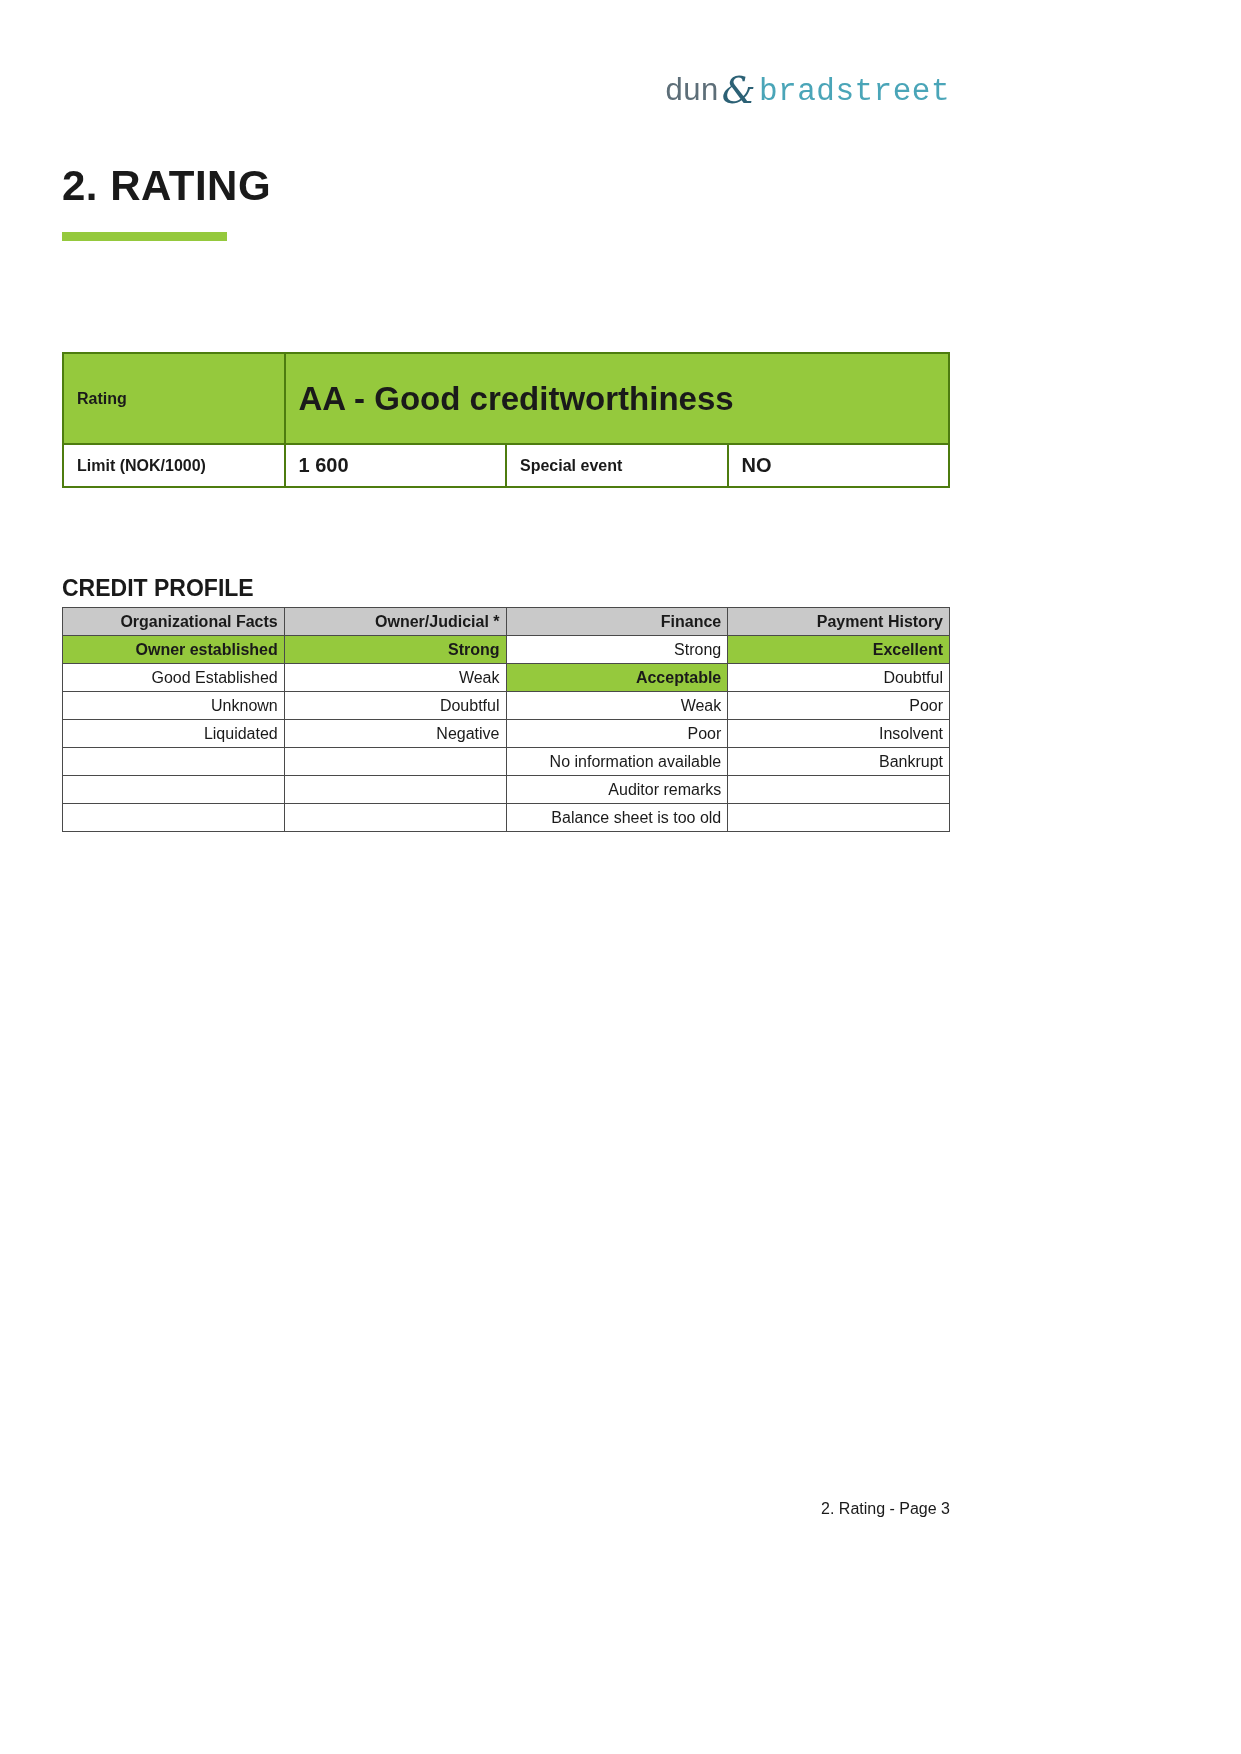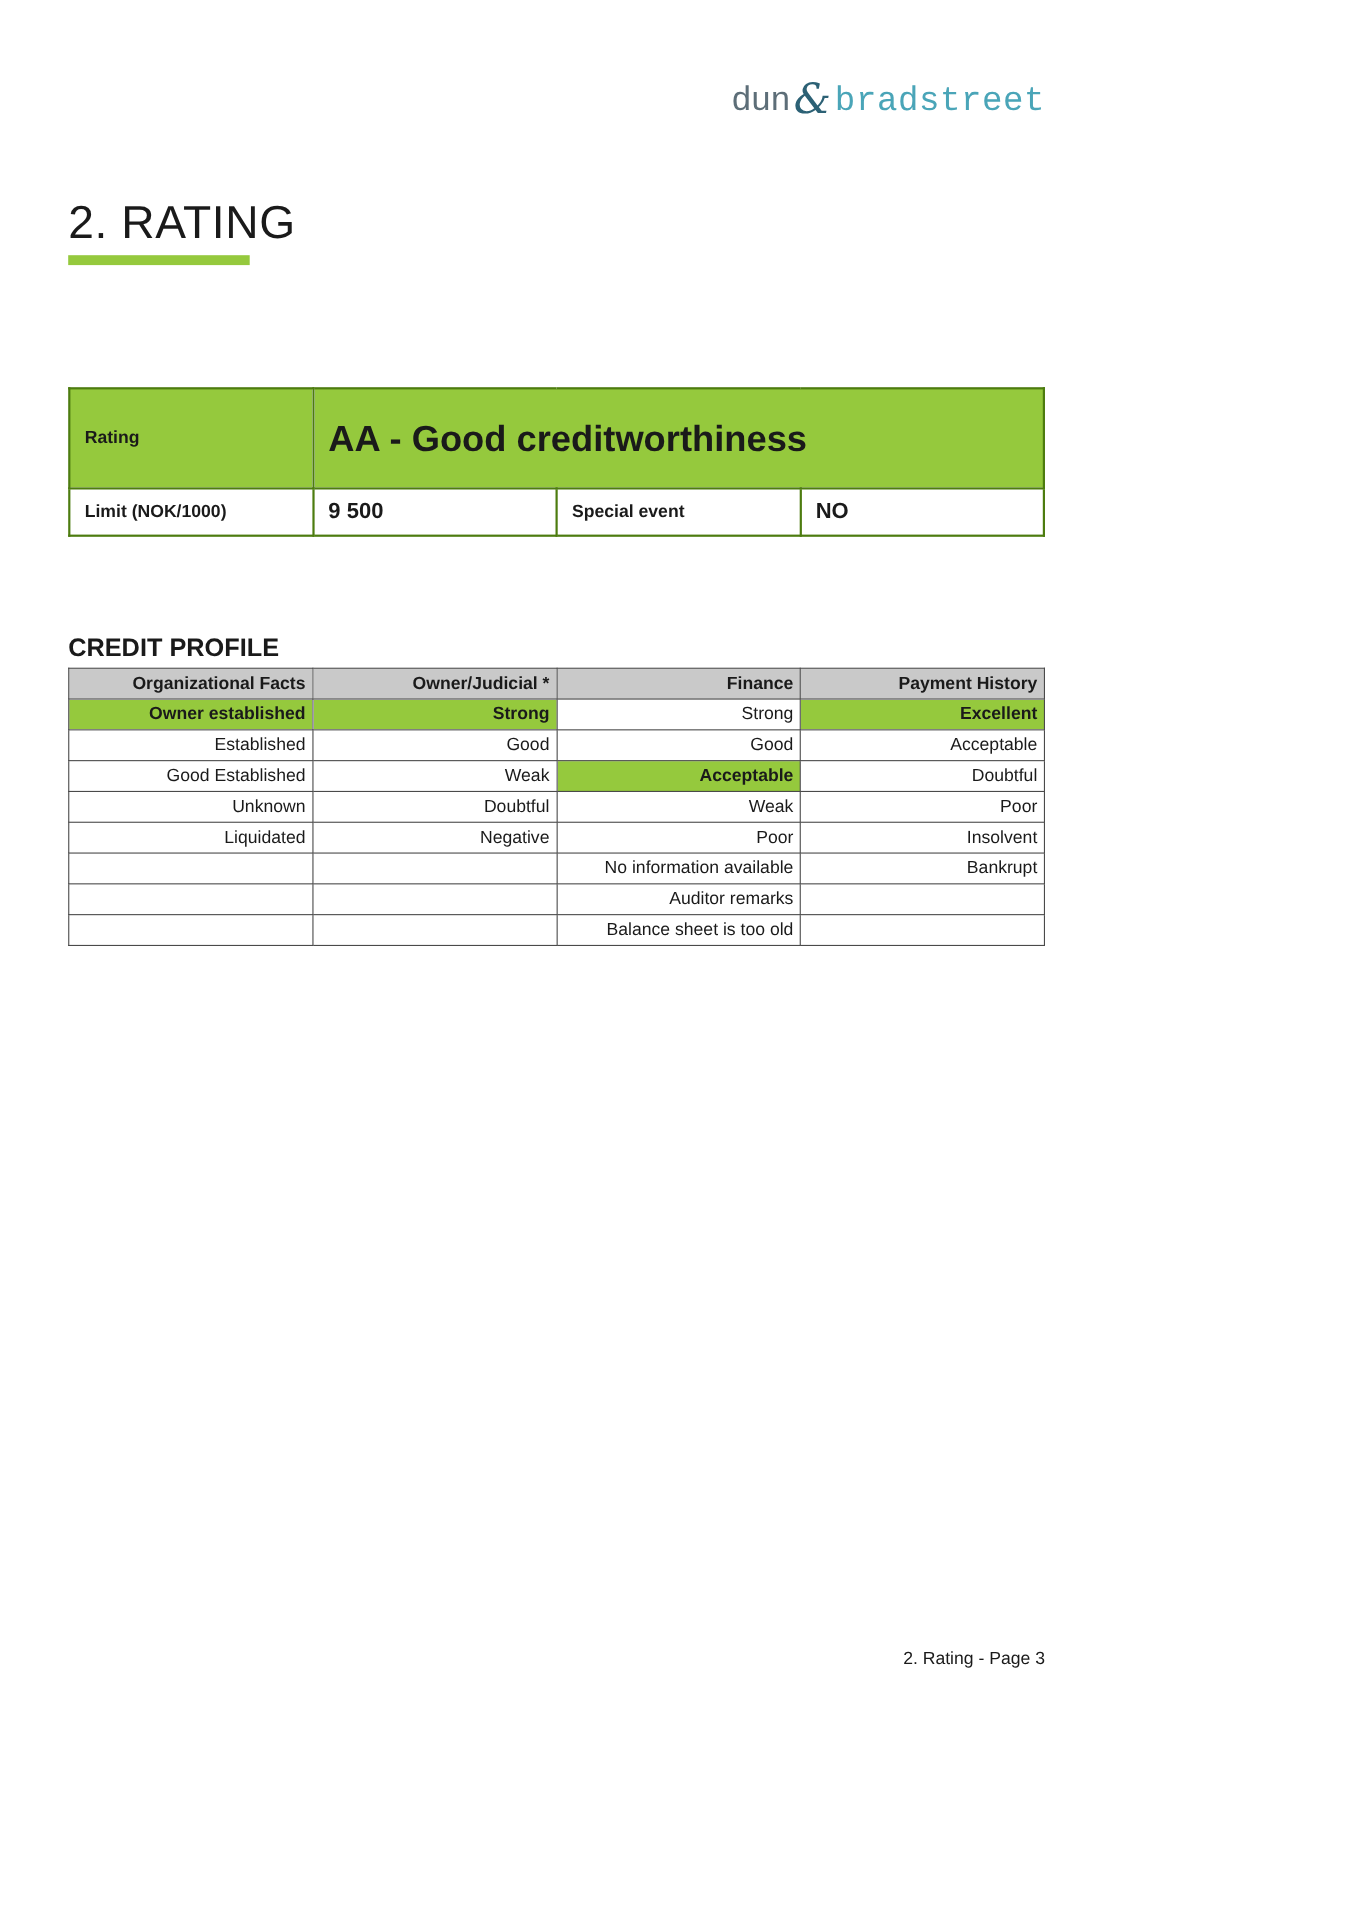--- a/index.html
+++ b/index.html
@@ -38,24 +38,24 @@
     font-style: italic;
     font-size: 38px;
     margin: 0 3px;
     vertical-align: -3px;
   }
   .logo .bradstreet { color: var(--logo-bradstreet); font-family: Liberation Mono, monospace; }
 
   
   .title {
     position: absolute;
-    top: 178px;
+    top: 162px;
     left: 0;
     font-size: 42px;
-    font-weight: normal;
+    font-weight: bold;
     letter-spacing: 0.5px;
   }
   .title-bar {
     position: absolute;
     top: 232px;
     left: 0;
     width: 165px;
     height: 9px;
     background: var(--accent);
   }
@@ -122,21 +122,21 @@
           </td>
           <td colspan="3">
             <span class="rating-value">AA - Good creditworthiness</span>
           </td>
         </tr>
         <tr class="rating-detail-row">
           <td>
             <span class="cell-label">Limit (NOK/1000)</span>
           </td>
           <td>
-            <span class="cell-value">9 500</span>
+            <span class="cell-value">1 600</span>
           </td>
           <td>
             <span class="cell-label">Special event</span>
           </td>
           <td>
             <span class="cell-value">NO</span>
           </td>
         </tr>
       </tbody>
     </table>
@@ -153,26 +153,20 @@
             </tr>
         </thead>
         <tbody>
             <tr>
               <td class="hl">Owner established</td>
               <td class="hl">Strong</td>
               <td>Strong</td>
               <td class="hl">Excellent</td>
             </tr>
             <tr>
-              <td>Established</td>
-              <td>Good</td>
-              <td>Good</td>
-              <td>Acceptable</td>
-            </tr>
-            <tr>
               <td>Good Established</td>
               <td>Weak</td>
               <td class="hl">Acceptable</td>
               <td>Doubtful</td>
             </tr>
             <tr>
               <td>Unknown</td>
               <td>Doubtful</td>
               <td>Weak</td>
               <td>Poor</td>

